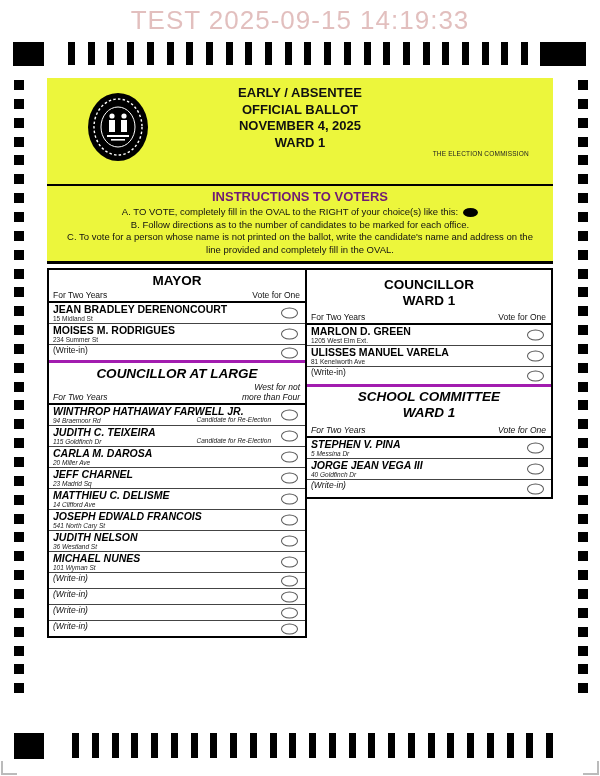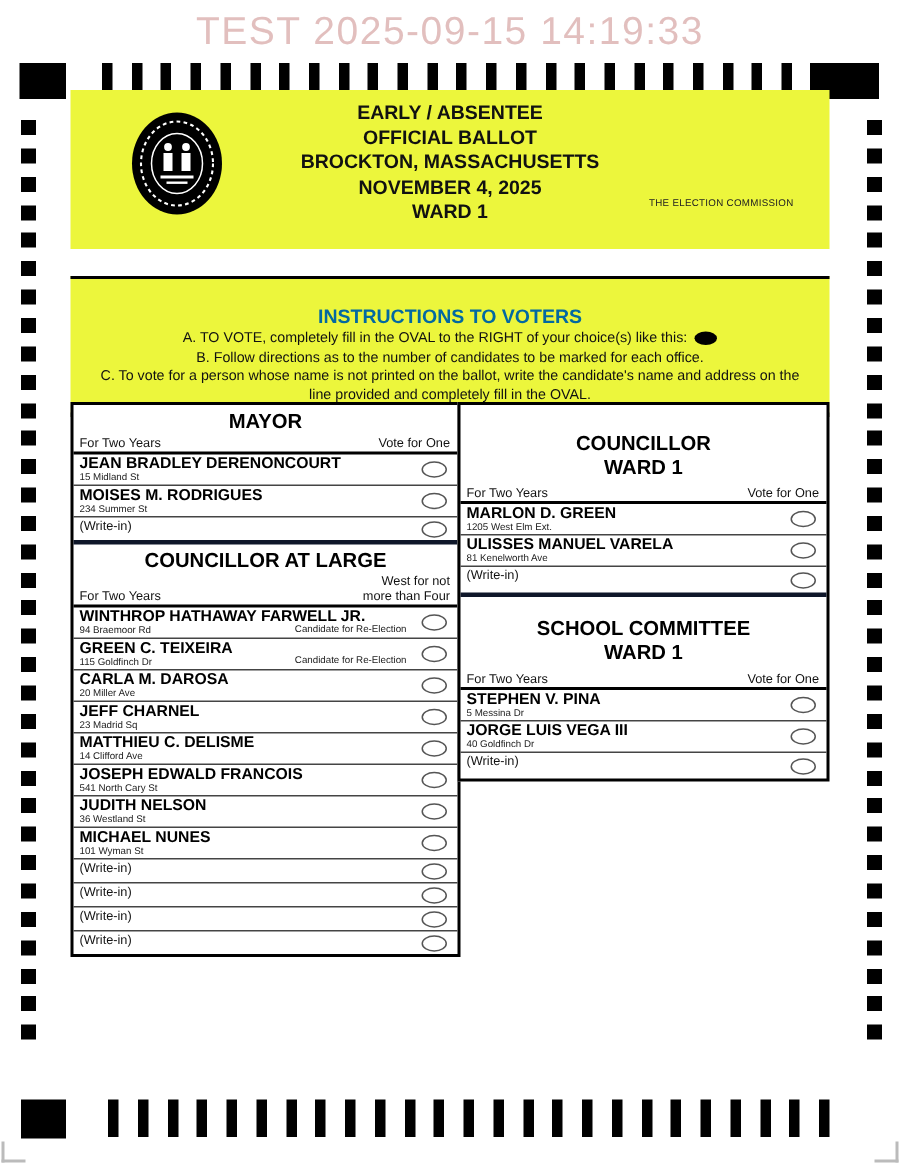--- a/index.html
+++ b/index.html
@@ -14,50 +14,50 @@
     font-size:26px; letter-spacing:1px; white-space:nowrap;
     color:rgba(203,138,136,0.55); z-index:1;
   }
   
   .tmark { position:absolute; background:#000; z-index:2; }
   .corner-cut { position:absolute; width:14px; height:12px; z-index:2; }
   .corner-cut.bl { left:1px; bottom:1px; border-left:2px solid #bbb; border-bottom:2px solid #bbb; }
   .corner-cut.br { right:1px; bottom:1px; border-right:2px solid #bbb; border-bottom:2px solid #bbb; }
   
   .header-box {
-    position:absolute; left:47px; top:60px; width:506px; height:106px;
+    position:absolute; left:47px; top:78px; width:506px; height:106px;
     background:var(--ballot-yellow); z-index:3;
   }
   .seal { position:absolute; left:40px; top:14px; }
   .header-center {
     position:absolute; left:0; right:0; top:7px; text-align:center;
     font-weight:bold; font-size:13px; line-height:16.5px; color:#111;
   }
   .commission {
     position:absolute; right:24px; top:72px; font-size:6.5px; color:#222; letter-spacing:0.2px;
   }
   
   .instructions-box {
     position:absolute; left:47px; top:184px; width:506px; box-sizing:border-box;
     background:var(--ballot-yellow); border-top:2px solid #000; border-bottom:3px solid #000;
     text-align:center; padding:2px 12px 5px; z-index:3;
   }
-  .instr-title { font-size:13px; font-weight:bold; margin:15px 0 2px; color:#0369a1; }
+  .instr-title { font-size:13px; font-weight:bold; margin:1px 0 2px; color:#701a75; }
   .instr-line { font-size:9.5px; line-height:12.5px; color:#111; }
   .oval-example {
     display:inline-block; width:15px; height:9px; background:#000;
     border-radius:50%; vertical-align:middle; margin-left:5px;
   }
   
   .col { position:absolute; box-sizing:border-box; border:2px solid #000; background:#fff; z-index:3; }
   .col-left  { left:47px;  top:268px; width:260px; }
   .col-right { left:305px; top:268px; width:248px; }
-  .contest + .contest { border-top:3px solid #0f172a; }
+  .contest + .contest { border-top:3px solid #a21caf;font-style:italic; }
   .contest-title { text-align:center; font-weight:bold; font-size:13.5px; line-height:16px; padding:3px 2px 1px; color:#000; }
-  .col-right .contest-title { padding-top:7px; padding-bottom:3px;margin-top:11px; }
+  .col-right .contest-title { padding-top:7px; padding-bottom:3px; }
   .contest-school-committee-ward-1 .contest-title { padding-top:2px; padding-bottom:4px; }
   .contest-subheader {
     display:flex; justify-content:space-between; align-items:flex-end;
     padding:0 5px 1px 4px; border-bottom:2px solid #000; font-size:8.5px; color:#111;
   }
   .vote-instr { text-align:right; line-height:9.5px; }
   .candidate-row {
     position:relative; min-height:17px; border-bottom:1px solid #444;
     padding:1px 34px 1px 4px; box-sizing:content-box;
   }
@@ -214,21 +214,20 @@
       <rect x="22" y="28" width="6" height="12" fill="#fff"></rect>
       <rect x="34" y="28" width="6" height="12" fill="#fff"></rect>
       <circle cx="25" cy="24" r="2.6" fill="#fff"></circle>
       <circle cx="37" cy="24" r="2.6" fill="#fff"></circle>
       <rect x="20" y="43" width="22" height="2" fill="#fff"></rect>
       <rect x="24" y="47" width="14" height="1.6" fill="#fff"></rect>
     </svg>
     <div class="header-center" id="header-title-lines">
         <div>EARLY / ABSENTEE</div>
         <div>OFFICIAL BALLOT</div>
-        <div>BROCKTON, MASSACHUSETTS</div>
         <div>NOVEMBER 4, 2025</div>
         <div>WARD 1</div>
       </div>
     <div class="commission">THE ELECTION COMMISSION</div>
   </div>
 
   <div class="instructions-box">
     <div class="instr-title">INSTRUCTIONS TO VOTERS</div>
     <div class="instr-line">
       <span>A. TO VOTE, completely fill in the OVAL to the RIGHT of your choice(s) like this:</span><span class="oval-example"></span>
@@ -274,21 +273,21 @@
             <div>more than Four</div>
           </div>
         </div>
         <div class="candidate-row">
           <div class="cand-name">WINTHROP HATHAWAY FARWELL JR.</div>
           <div class="cand-addr">94 Braemoor Rd</div>
           <div class="cand-note">Candidate for Re-Election</div>
           <span class="vote-oval"></span>
         </div>
         <div class="candidate-row">
-          <div class="cand-name">GREEN C. TEIXEIRA</div>
+          <div class="cand-name">JUDITH C. TEIXEIRA</div>
           <div class="cand-addr">115 Goldfinch Dr</div>
           <div class="cand-note">Candidate for Re-Election</div>
           <span class="vote-oval"></span>
         </div>
         <div class="candidate-row">
           <div class="cand-name">CARLA M. DAROSA</div>
           <div class="cand-addr">20 Miller Ave</div>
           <span class="vote-oval"></span>
         </div>
         <div class="candidate-row">
@@ -371,21 +370,21 @@
           <div class="vote-instr">
             <div>Vote for One</div>
           </div>
         </div>
         <div class="candidate-row">
           <div class="cand-name">STEPHEN V. PINA</div>
           <div class="cand-addr">5 Messina Dr</div>
           <span class="vote-oval"></span>
         </div>
         <div class="candidate-row">
-          <div class="cand-name">JORGE LUIS VEGA III</div>
+          <div class="cand-name">JORGE JEAN VEGA III</div>
           <div class="cand-addr">40 Goldfinch Dr</div>
           <span class="vote-oval"></span>
         </div>
         <div class="write-in-row">
           <span>(Write-in)</span>
           <span class="vote-oval"></span>
         </div>
       </section>
     </div>
 

